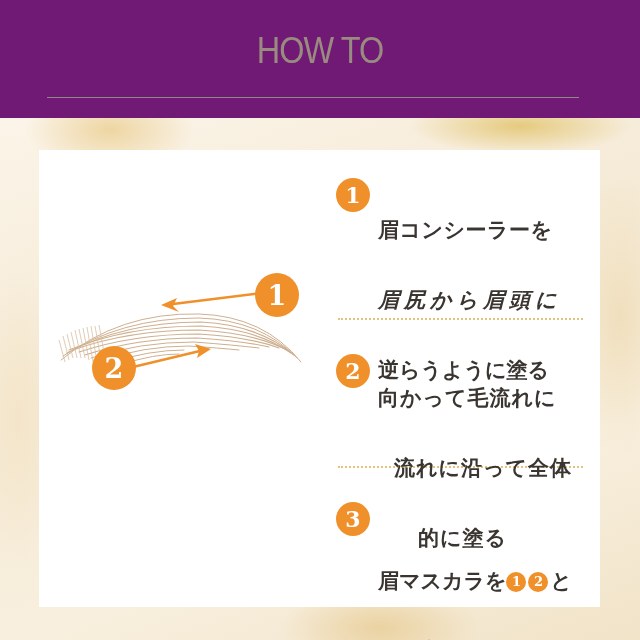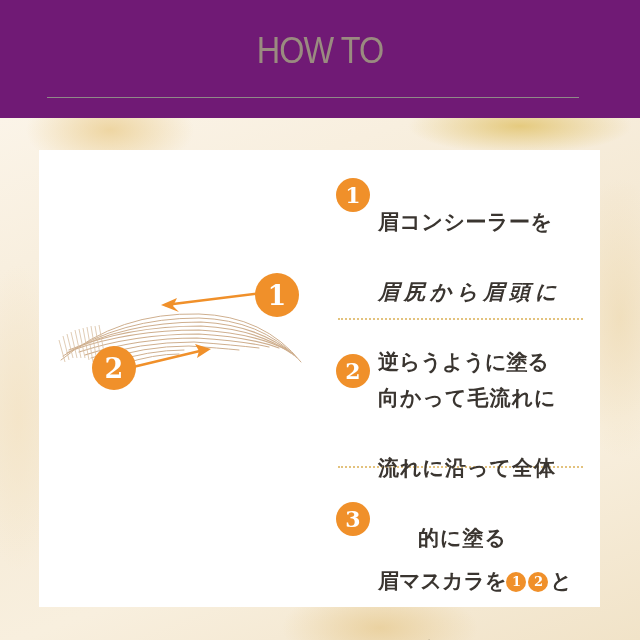--- a/index.html
+++ b/index.html
@@ -101,32 +101,32 @@
         <circle cx="75" cy="218" r="22" fill="#f0902a"></circle>
         <text x="75" y="228" text-anchor="middle" fill="#ffffff" font-family="DejaVu Serif, serif" font-weight="bold" font-size="27">2</text>
       </g>
     </svg>
   </div>
 
   <div class="steps">
     <div class="step" style="height:135px;">
       <div class="step-badge">1</div>
       <div class="step-text">
-        <div style="letter-spacing:0.5px;">眉コンシーラーを</div>
+        <div style="letter-spacing:0.5px;margin-top:8px;">眉コンシーラーを</div>
         <div style="letter-spacing:5px;font-style:italic;">眉尻から眉頭に</div>
         <div style="letter-spacing:0px;">逆らうように塗る</div>
       </div>
     </div>
     <div class="divider" style="margin-top:13px;"></div>
 
     <div class="step" style="height:120px; margin-top:26px;">
       <div class="step-badge">2</div>
       <div class="step-text">
         <div style="letter-spacing:1px;">向かって毛流れに</div>
-        <div style="letter-spacing:1px;">流れに沿って全体</div>
+        <div style="letter-spacing:1px;margin-left:16px;">流れに沿って全体</div>
         <div style="letter-spacing:1px;margin-left:40px;">的に塗る</div>
       </div>
     </div>
     <div class="divider" style="margin-top:0px;"></div>
 
     <div class="step" style="height:120px; margin-top:26px;">
       <div class="step-badge">3</div>
       <div class="step-text">
         <div style="letter-spacing:0px;">
           <span>眉マスカラを</span><span class="mini-badge">1</span><span class="mini-badge">2</span><span>と</span>

